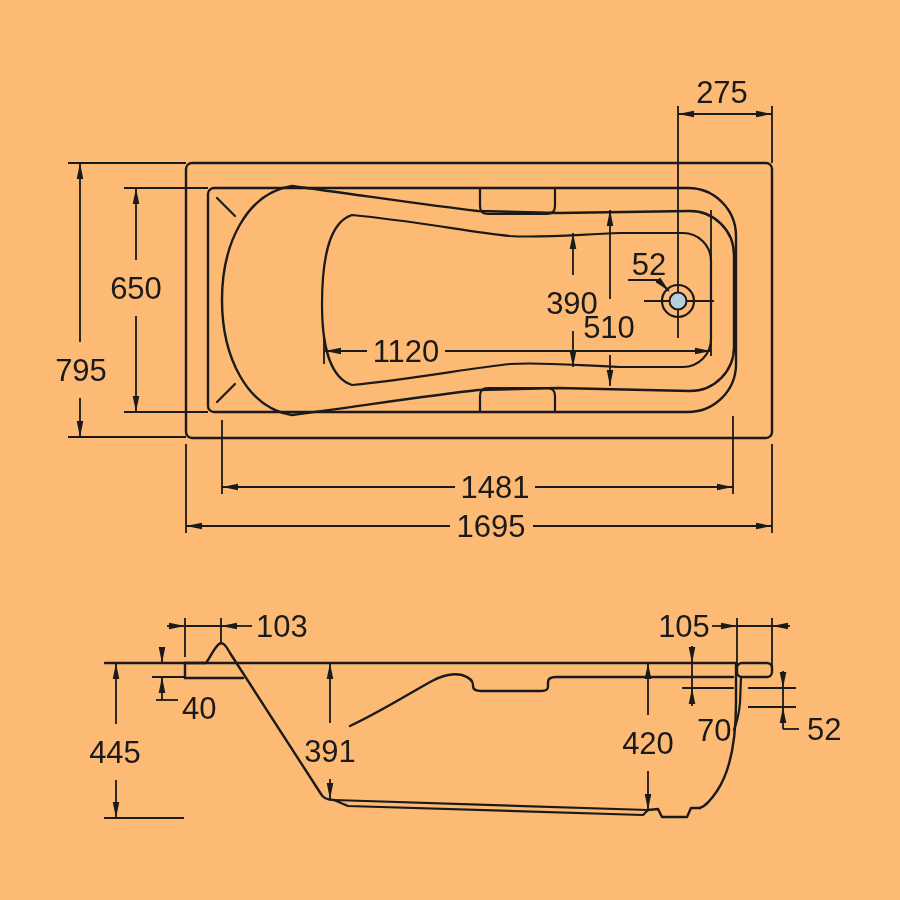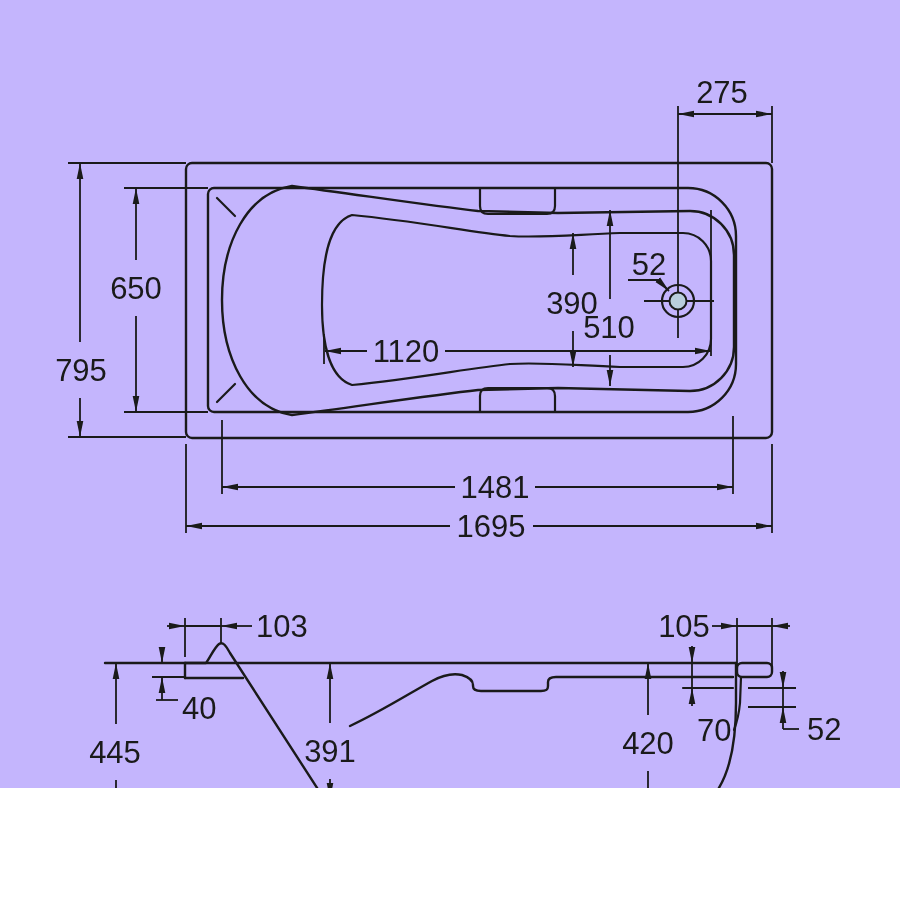--- a/index.html
+++ b/index.html
@@ -1,16 +1,16 @@
 <!DOCTYPE html>
 <html><head>
 <meta charset="utf-8">
 <style>
   html,body{margin:0;padding:0;background:#fff;}
-  .canvas{position:relative;width:900px;height:788px;background:#c4b5fd;overflow:hidden;
+  .canvas{position:relative;width:900px;height:900px;background:#fdba74;overflow:hidden;
           font-family:"Liberation Sans", sans-serif;}
   svg{display:block;}
   .p{fill:none;stroke:#1a1a1a;stroke-width:2.4;stroke-linecap:round;stroke-linejoin:round;}
   .p2{fill:none;stroke:#1a1a1a;stroke-width:2.2;stroke-linecap:round;stroke-linejoin:round;}
   .d{fill:none;stroke:#1a1a1a;stroke-width:1.8;stroke-linecap:butt;}
   .t{fill:#1a1a1a;font-family:"Liberation Sans", sans-serif;font-size:31px;text-anchor:middle;}
   .ts{text-anchor:start;}
 </style>
 </head>
 <body>

